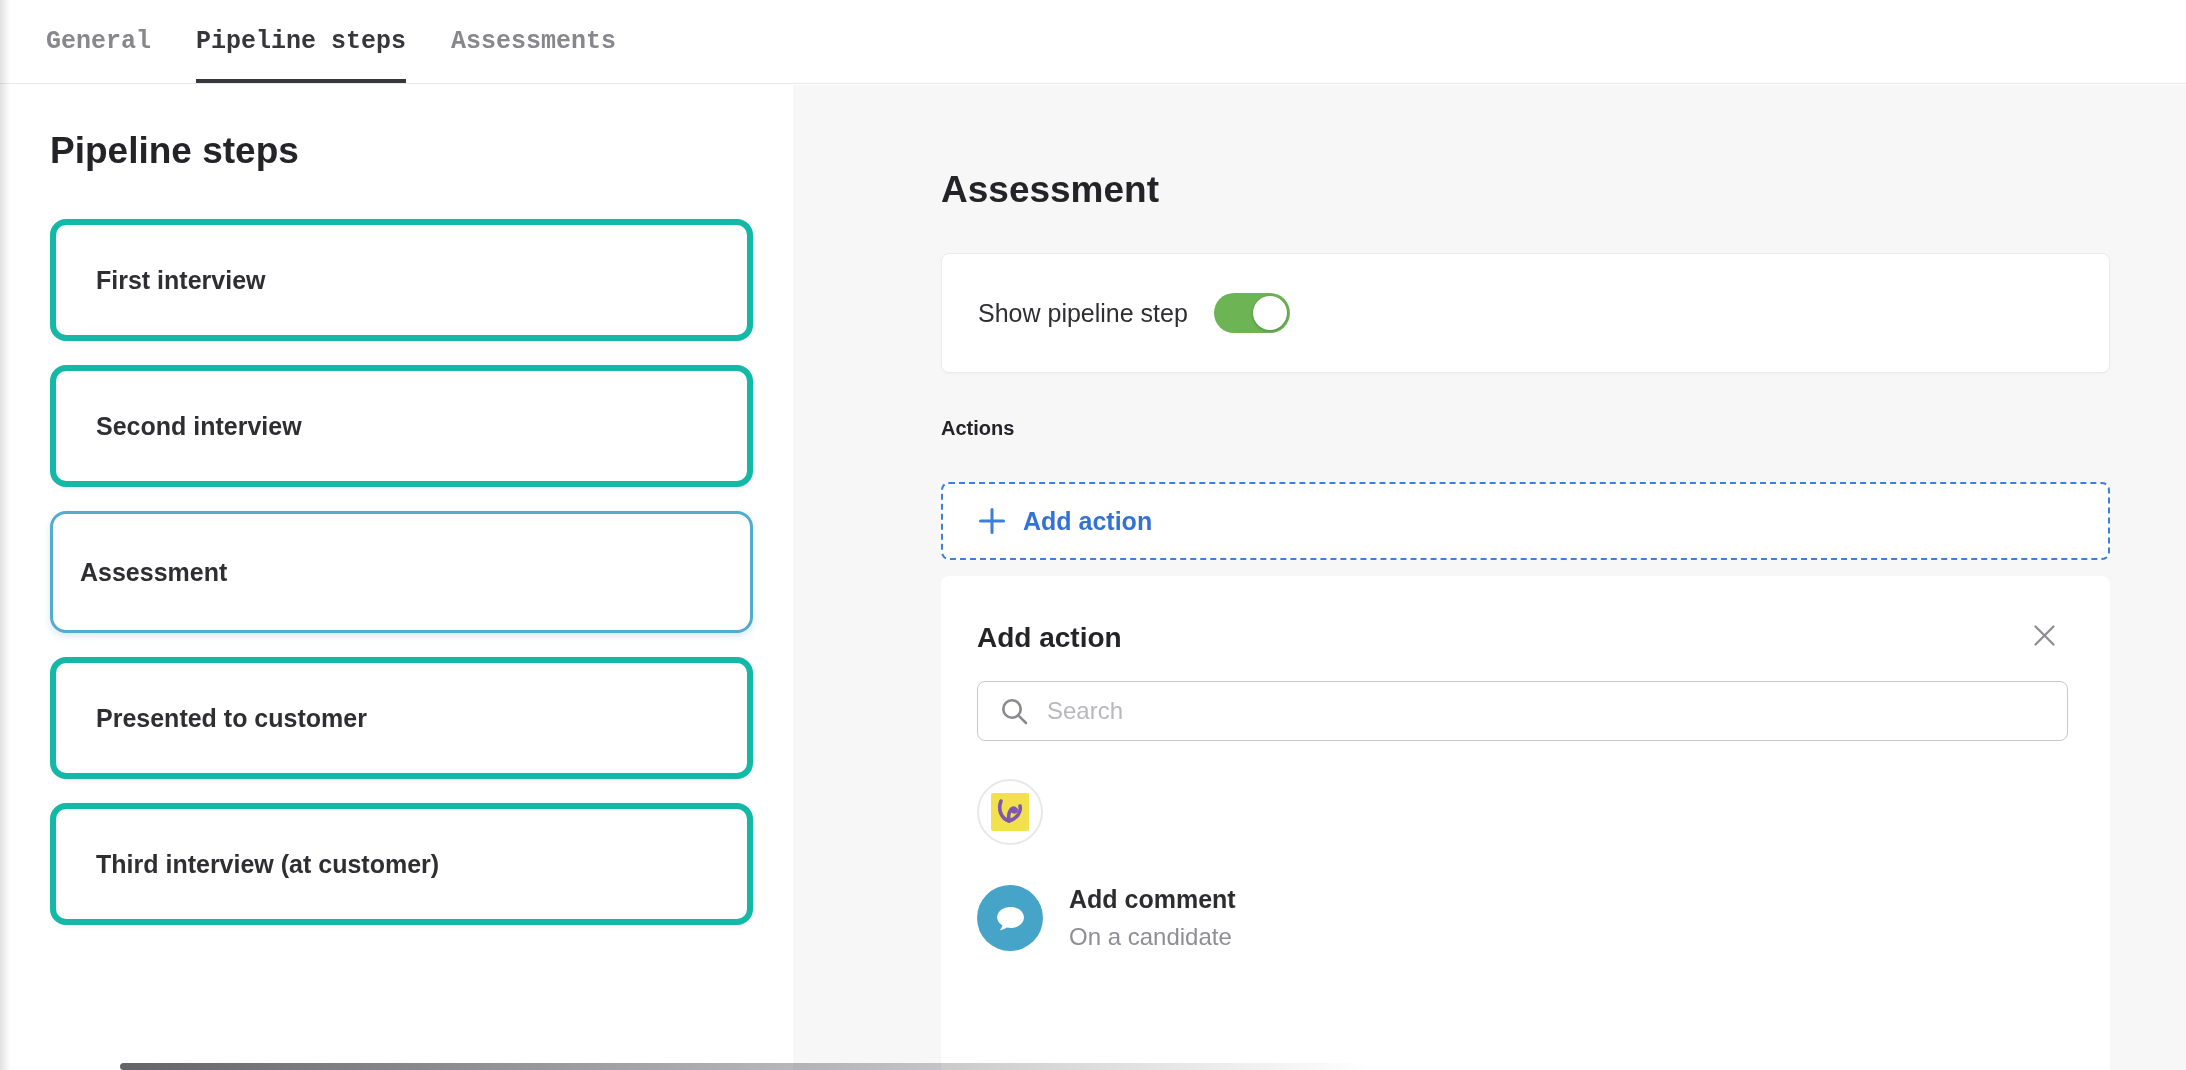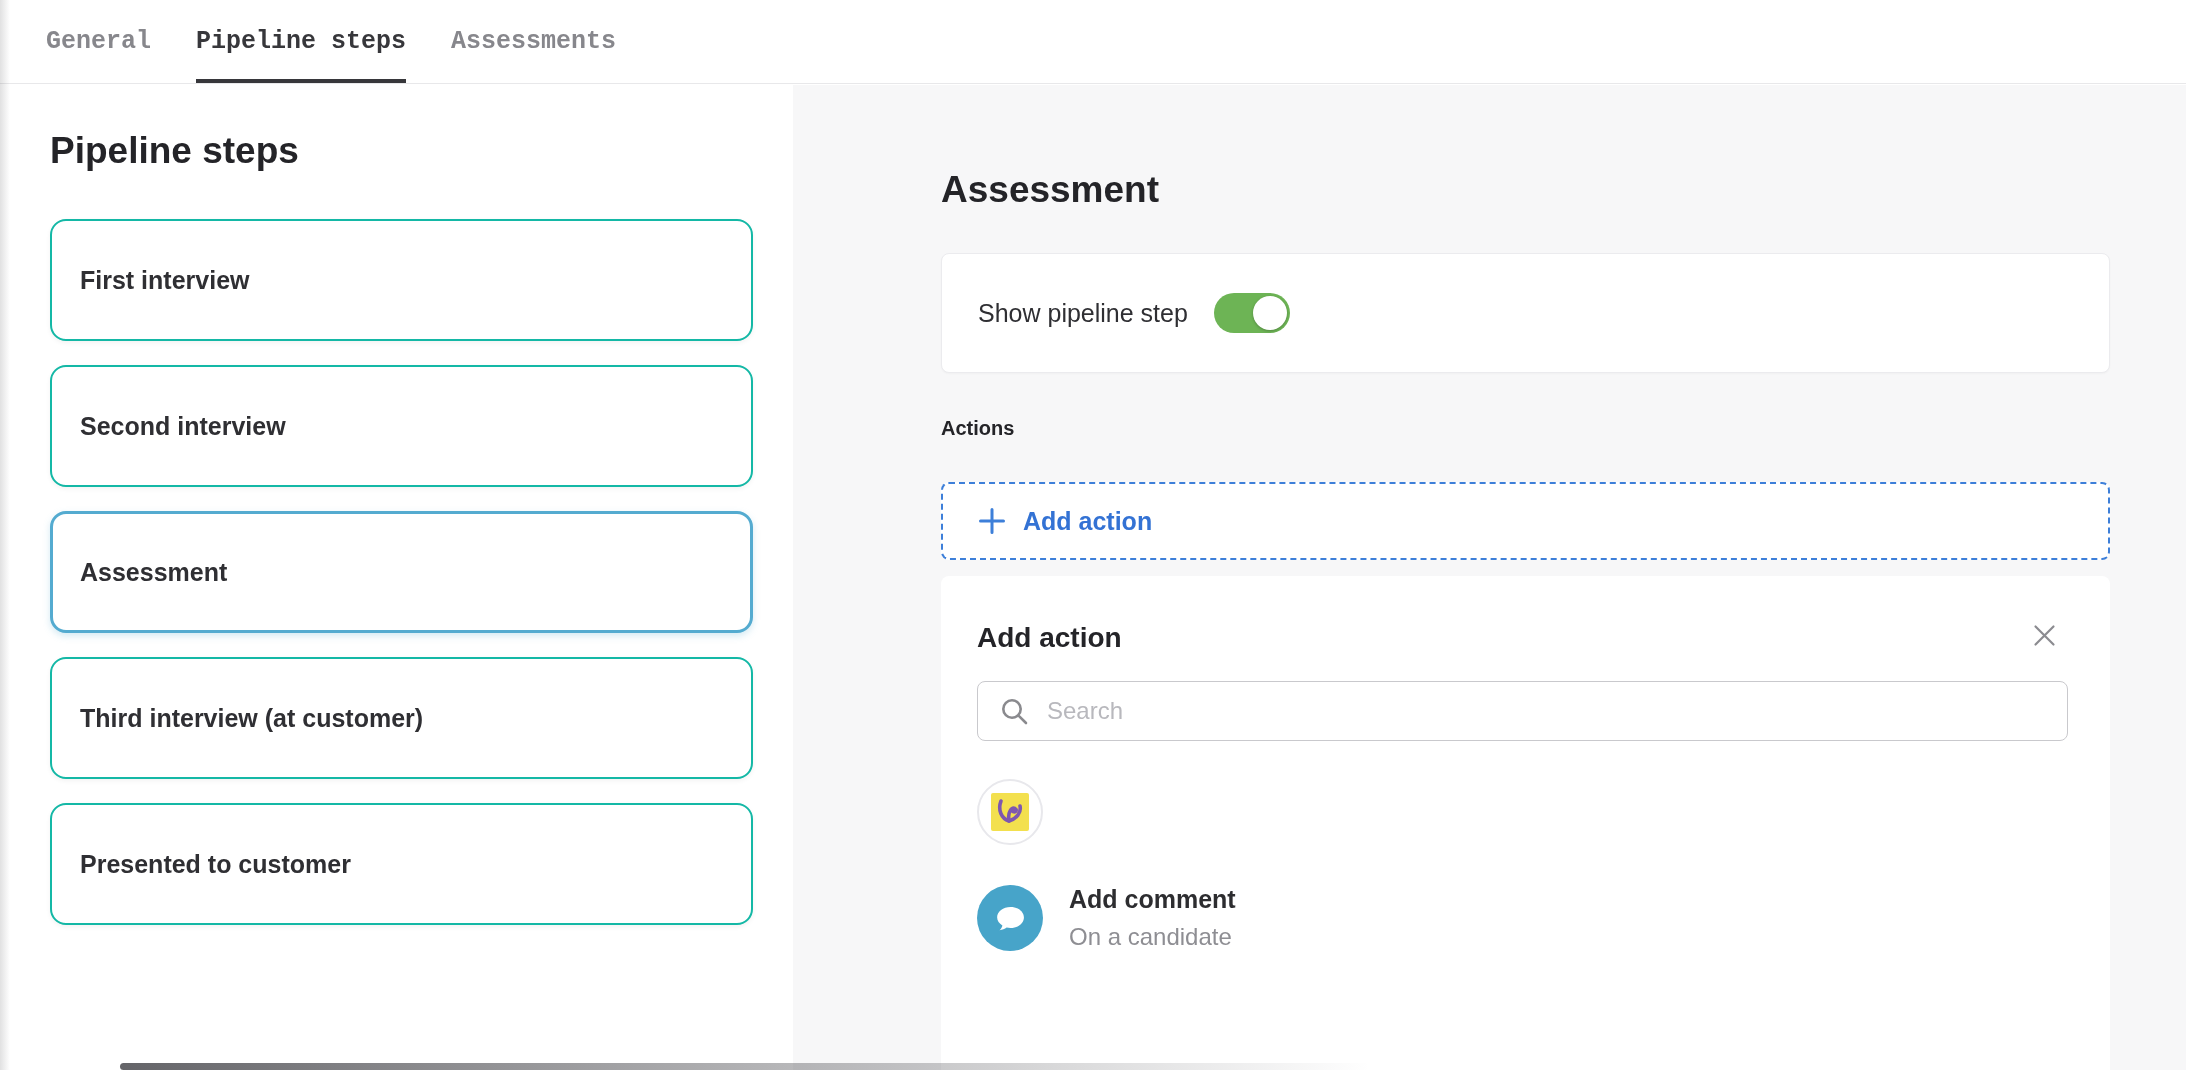--- a/index.html
+++ b/index.html
@@ -23,22 +23,22 @@
 
   
   .left-panel {
     position:absolute; top:85px; left:0; width:793px; bottom:0; background:#fff;
   }
   .left-title {
     margin:44px 0 0 50px; font-size:37px; line-height:44px; font-weight:700; color:#242428;
   }
   .steps { margin:46px 0 0 50px; width:703px; display:flex; flex-direction:column; gap:24px; }
   .step-card {
-    height:122px; background:#fff; border:2px solid #14b8a6; border-radius:16px;
-    display:flex; align-items:center; padding-left:28px;
+    height:122px; background:#fff; border:6px solid #14b8a6; border-radius:16px;
+    display:flex; align-items:center; padding-left:40px;
     font-size:25px; font-weight:700; color:#2f2f33; cursor:pointer;
     box-shadow:0 2px 5px rgba(0,0,0,0.05);
   }
   .step-card.selected {
     border:3px solid #54abd0; padding-left:27px;
     box-shadow:0 3px 7px rgba(84,171,208,0.25);
   }
 
   
   .right-panel {
@@ -125,22 +125,22 @@
     <div class="tab active">Pipeline steps</div>
     <div class="tab">Assessments</div>
   </div>
 
   <div class="left-panel">
     <h1 class="left-title">Pipeline steps</h1>
     <div class="steps">
       <div class="step-card">First interview</div>
       <div class="step-card">Second interview</div>
       <div class="step-card selected">Assessment</div>
+      <div class="step-card">Presented to customer</div>
       <div class="step-card">Third interview (at customer)</div>
-      <div class="step-card">Presented to customer</div>
     </div>
   </div>
 
   <div class="right-panel">
     <div class="right-content">
       <h1 class="right-title">Assessment</h1>
 
       <div class="toggle-card">
         <span class="toggle-label">Show pipeline step</span>
         <div class="toggle">

